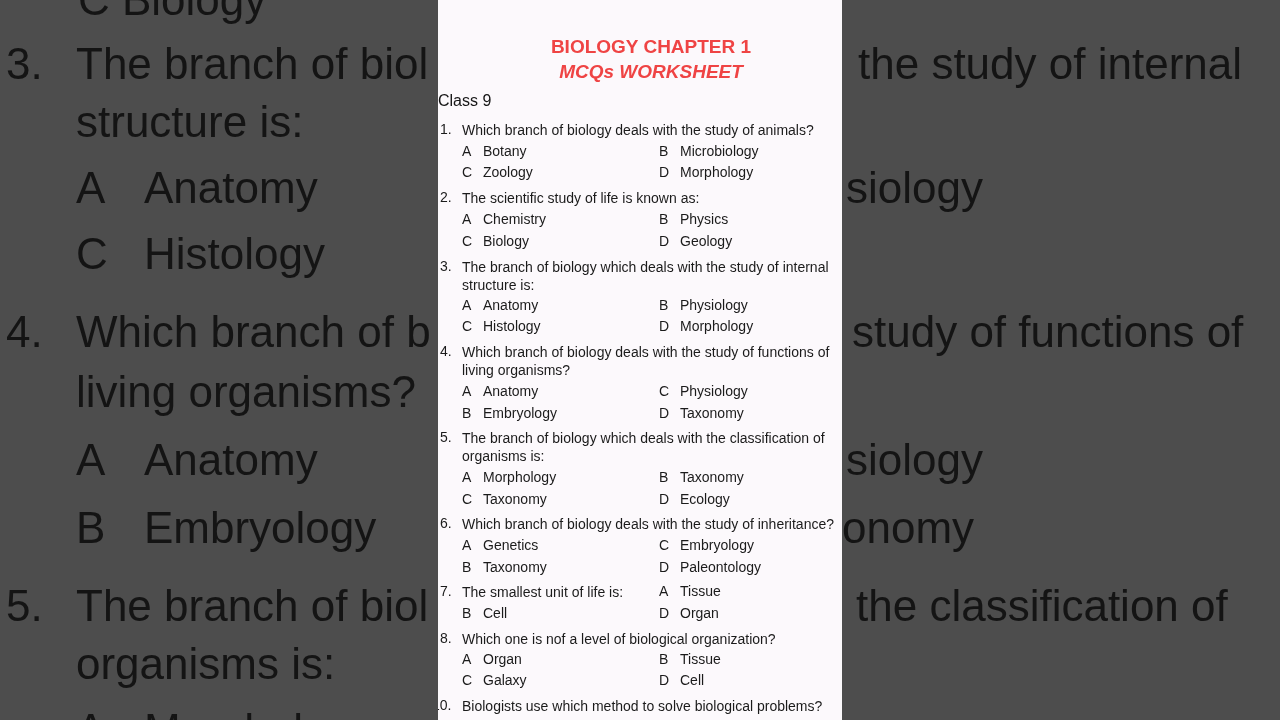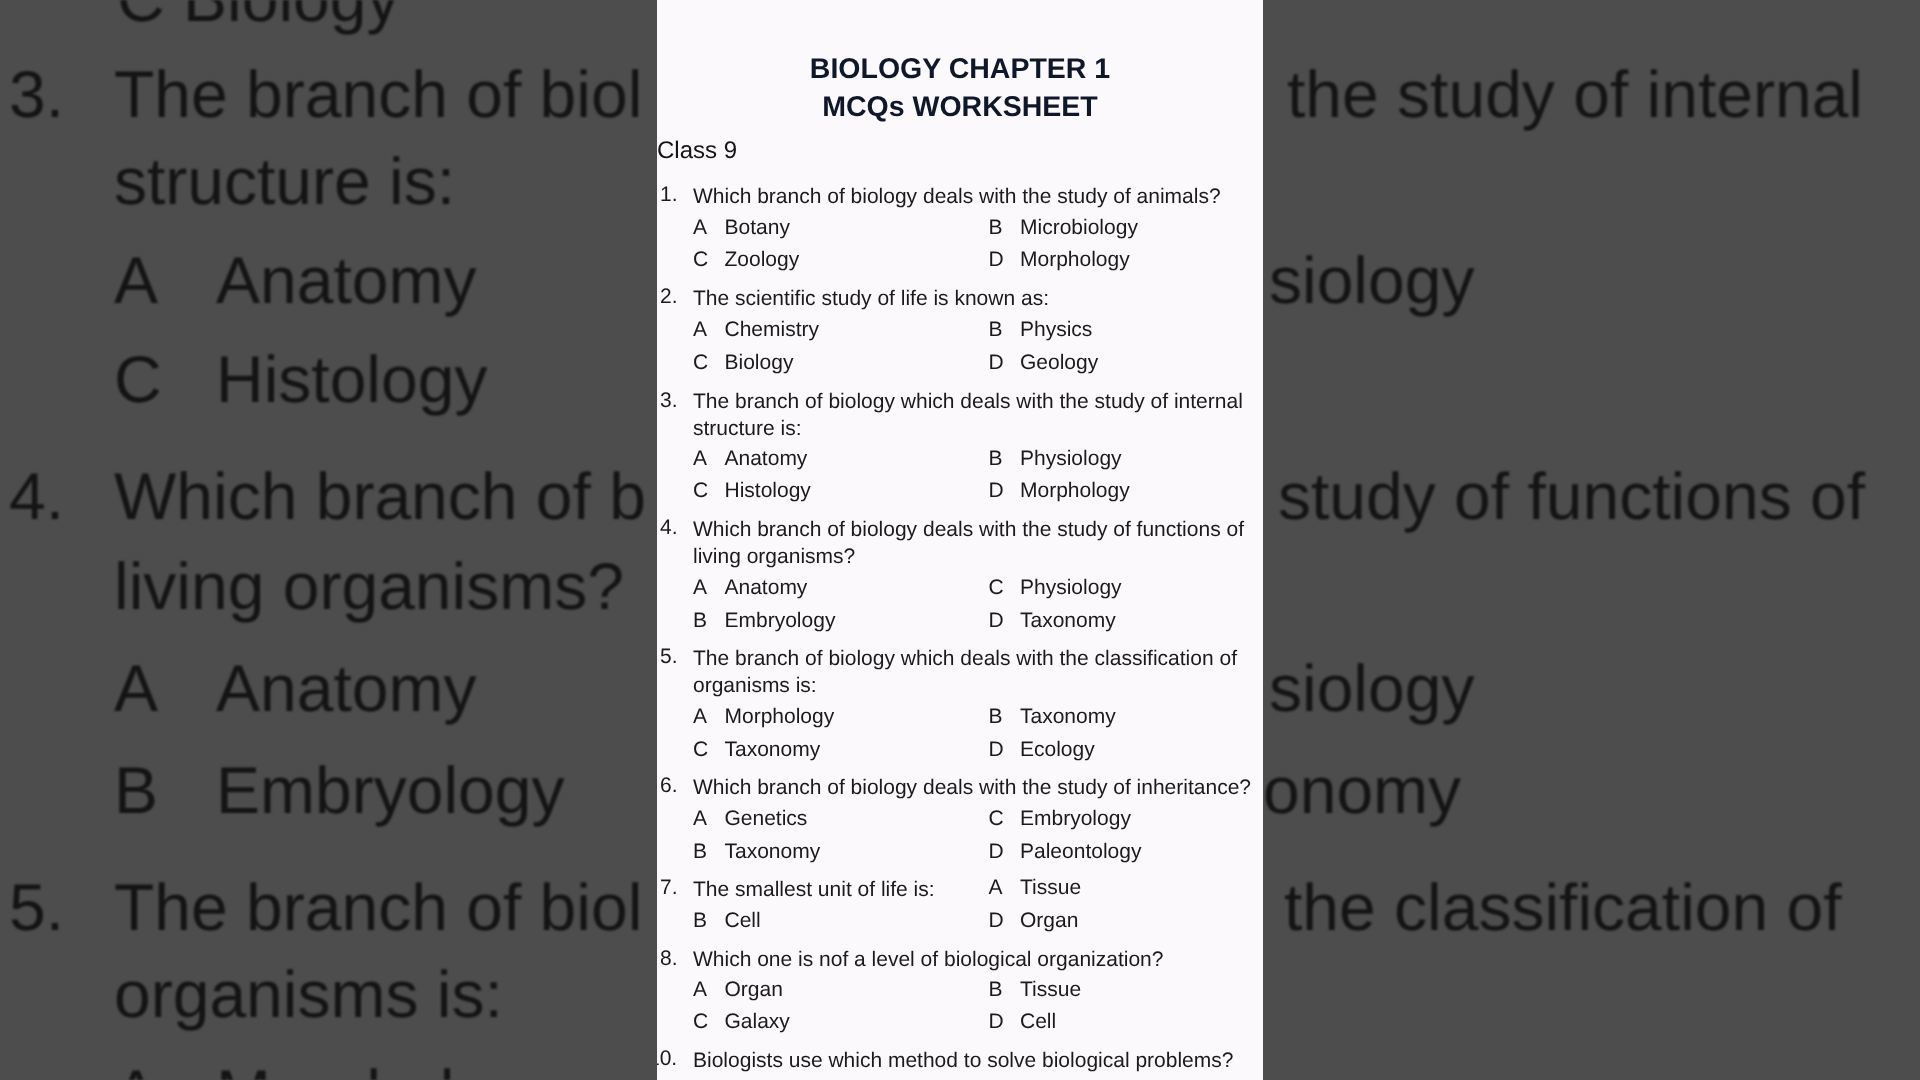--- a/index.html
+++ b/index.html
@@ -16,22 +16,22 @@
     filter: blur(0.6px);
   }
   .bg .line { position: absolute; white-space: nowrap; }
 
   
   .panel {
     position: absolute; left: 438px; top: 0; width: 404px; height: 720px;
     background: #fcf9fc; overflow: hidden; color: #1a1a1a;
   }
   .title {
-    position: absolute; left: 0; width: 404px; text-align: center;
-    font-weight: bold; font-size: 19px; color: #0f172a;
+    position: absolute; left: 11px; width: 404px; text-align: center;
+    font-weight: bold; font-size: 19px; color: #ef4444;
   }
   .subtitle {
     position: absolute; left: 0; width: 404px; text-align: left;
     font-size: 16px; color: #151515;
   }
   .q {
     position: absolute; left: 0; width: 404px; font-size: 14px; color: #1b1b1b;
   }
   .q .qnum { position: absolute; left: 2px; top: 0; }
   .q .qtext { position: absolute; left: 24px; top: 0; width: 378px; line-height: 18px; }
@@ -71,21 +71,21 @@
   <div class="line" style="left:6px; top:584px;">5.</div>
   <div class="line" style="left:76px; top:584px;">The branch of biol</div>
   <div class="line" style="left:76px; top:642px;">organisms is:</div>
   <div class="line" style="left:856px; top:584px;">the classification of</div>
   <div class="line" style="left:76px; top:708px;">A</div>
   <div class="line" style="left:144px; top:708px;">Morphology</div>
 </div>
 
 <div class="panel">
   <div class="title" style="top:36px;">BIOLOGY CHAPTER 1</div>
-  <div class="title" style="top:61px;">MCQs WORKSHEET</div>
+  <div class="title" style="top:61px;font-style:italic;">MCQs WORKSHEET</div>
   <div class="subtitle" style="top:92px;">Class 9</div>
 
   <div class="q" style="top:121px;">
     <span class="qnum">1.</span>
     <span class="qtext">Which branch of biology deals with the study of animals?</span>
   </div>
   <div class="opt" style="left:24px; top:143px;">
       <span class="letter">A</span>
       <span class="otext">Botany</span>
     </div>

